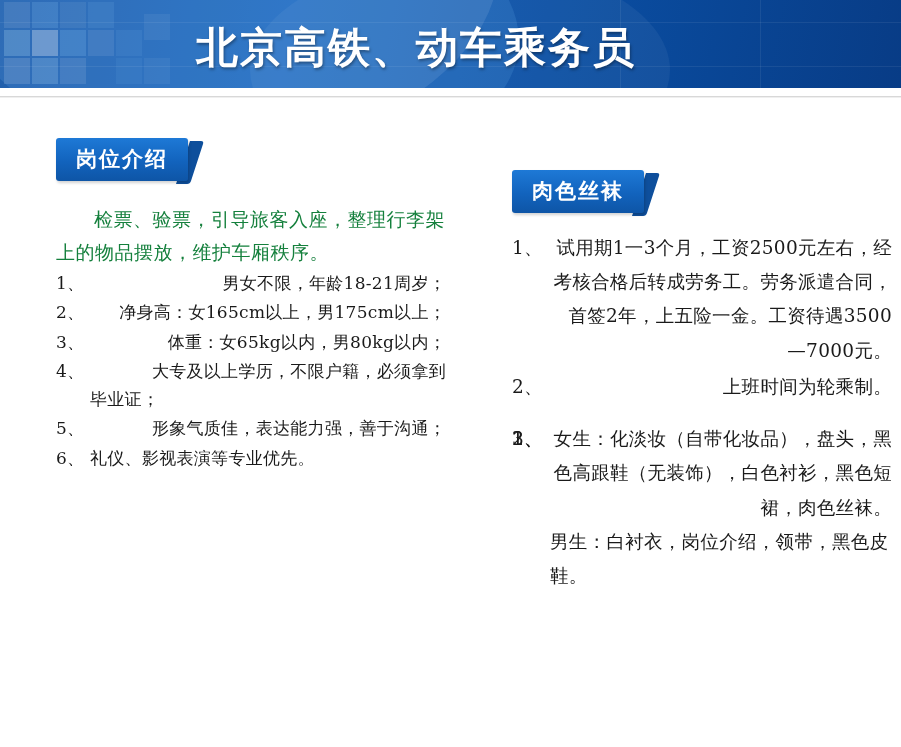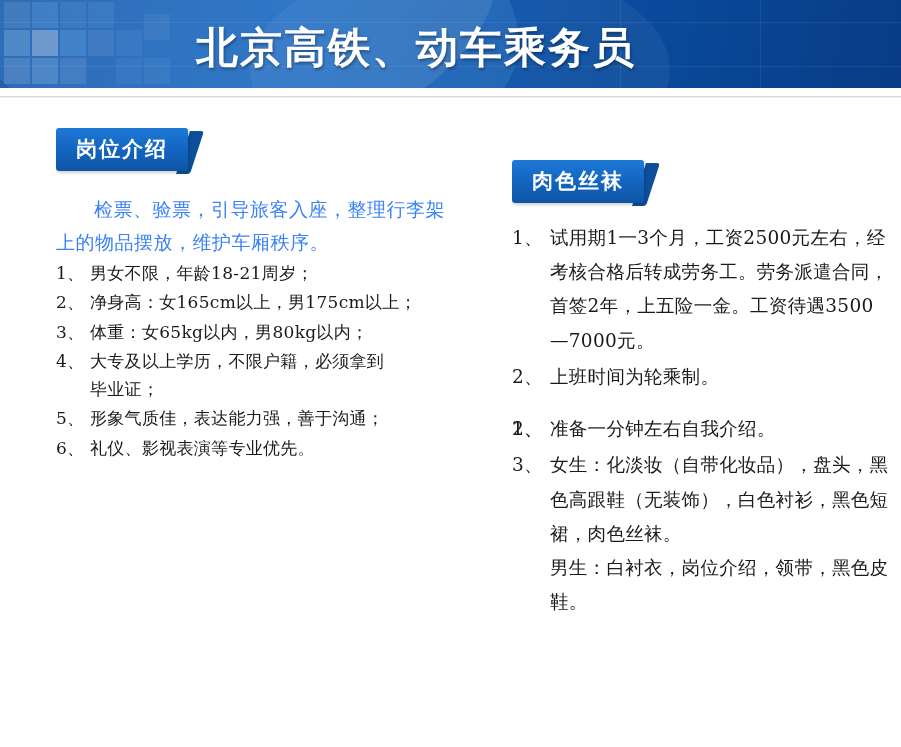--- a/index.html
+++ b/index.html
@@ -84,21 +84,21 @@
   .under-rule2 {
     position: absolute;
     left: 0; top: 97px;
     width: 901px; height: 1px;
     background: #efefef;
   }
 
   
   .content {
     position: absolute;
-    top: 88px; left: 0;
+    top: 98px; left: 0;
     width: 901px;
     height: 649px;
   }
   .col {
     position: absolute;
     top: 0;
   }
   .col-left  { left: 56px;  width: 390px; }
   .col-right { left: 512px; width: 380px; }
 
@@ -126,21 +126,21 @@
     transform: skewX(-18deg);
     border-radius: 0 3px 3px 0;
     z-index: -1;
   }
   .tag-wrap { position: relative; z-index: 1; }
 
   
   .para {
     font-family: "DejaVu Serif", "Liberation Serif", serif;
     font-size: 19px;
-    color: #3b82f6;
+    color: #15803d;
     line-height: 1.75;
     letter-spacing: 0.5px;
   }
   .para.indent { text-indent: 2em; }
 
   ol.num-list {
     list-style: none;
     margin: 0;
     padding: 0;
     font-family: "DejaVu Serif", "Liberation Serif", serif;
@@ -153,21 +153,21 @@
     position: relative;
     padding-left: 34px;
     margin-bottom: 2px;
   }
   ol.num-list > li .num {
     position: absolute;
     left: 0;
     top: 0;
     width: 30px;
   }
-  ol.num-list > li .body { display: block; }
+  ol.num-list > li .body { display: block; text-align: right; }
   ol.num-list > li .cont { display: block; }
 
   ol.num-list.big {
     font-size: 18.5px;
     line-height: 1.85;
   }
   ol.num-list.big > li { padding-left: 38px; }
   ol.num-list.big > li .num { width: 34px; }
 
   .blk-mt-1 { margin-top: 22px; }
@@ -267,21 +267,20 @@
       </li>
     </ol>
 
 
     <ol class="num-list big" style="margin-top:18px;">
       <li>
         <span class="num">1、</span>
       </li>
       <li>
         <span class="num">2、</span>
-        <span class="body">准备一分钟左右自我介绍。</span>
       </li>
       <li>
         <span class="num">3、</span>
         <span class="body">女生：化淡妆（自带化妆品），盘头，黑色高跟鞋（无装饰），白色衬衫，黑色短裙，肉色丝袜。</span>
         <span class="cont">男生：白衬衣，岗位介绍，领带，黑色皮鞋。</span>
       </li>
     </ol>
   </div>
 
 </div>

